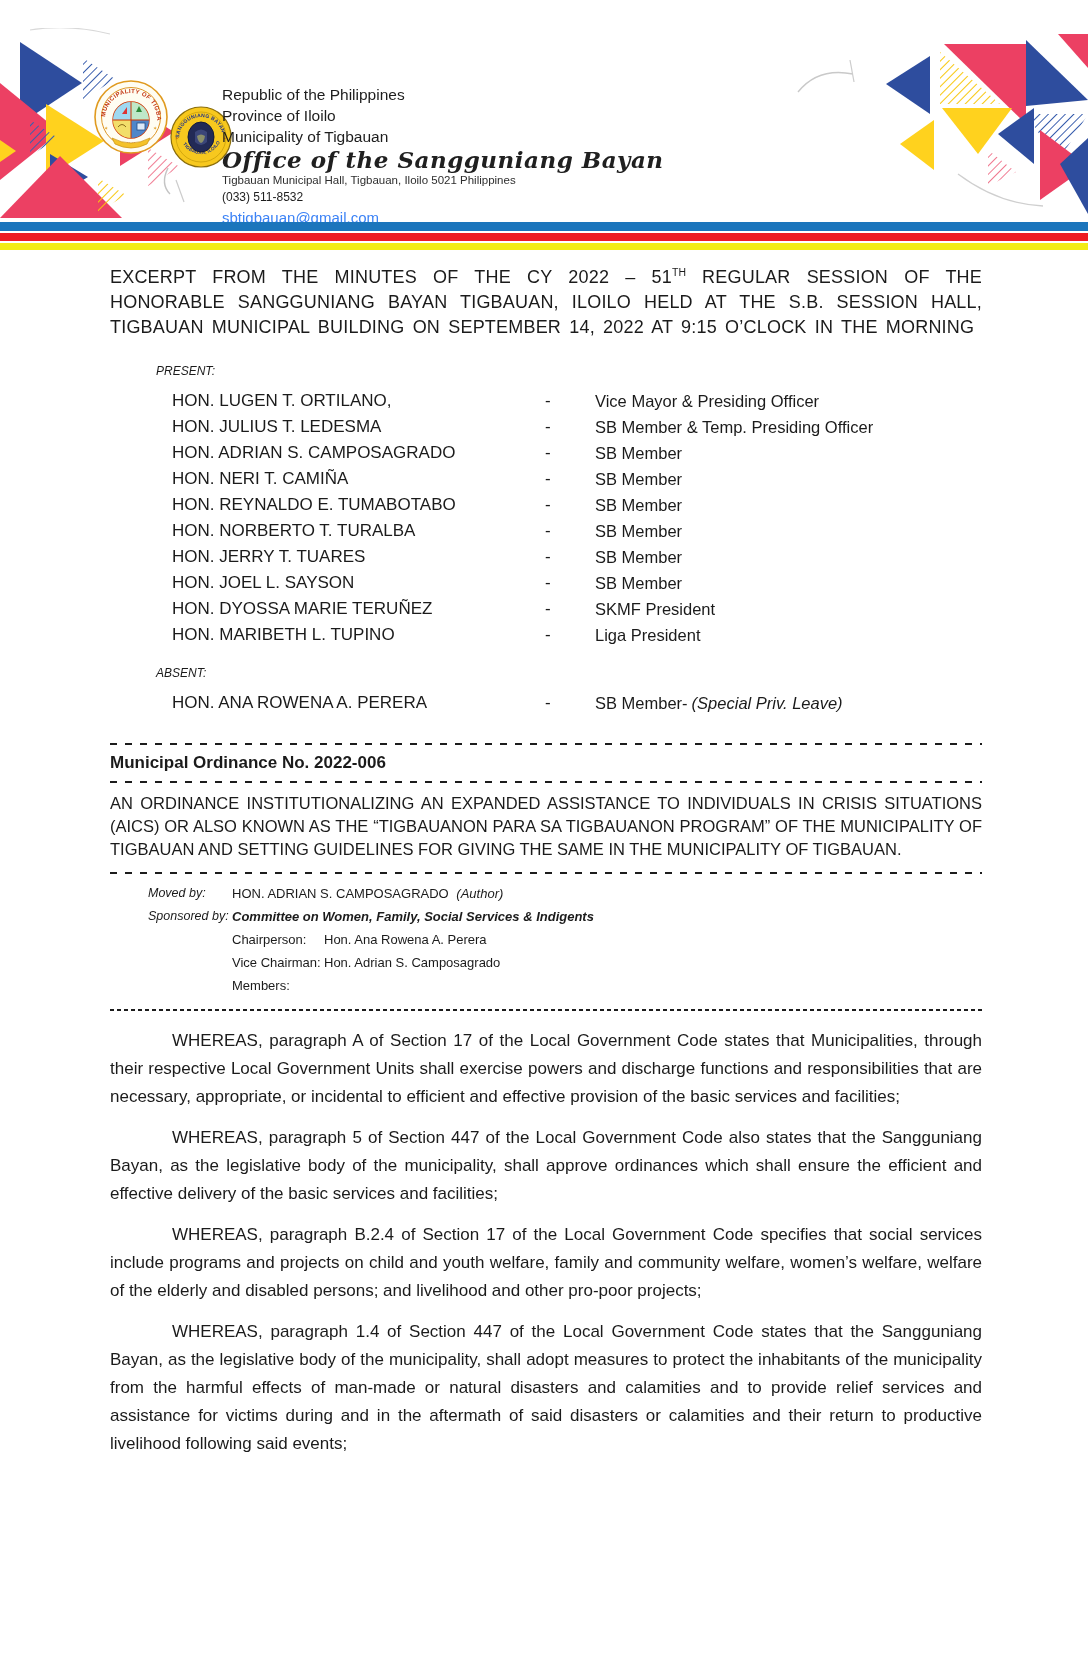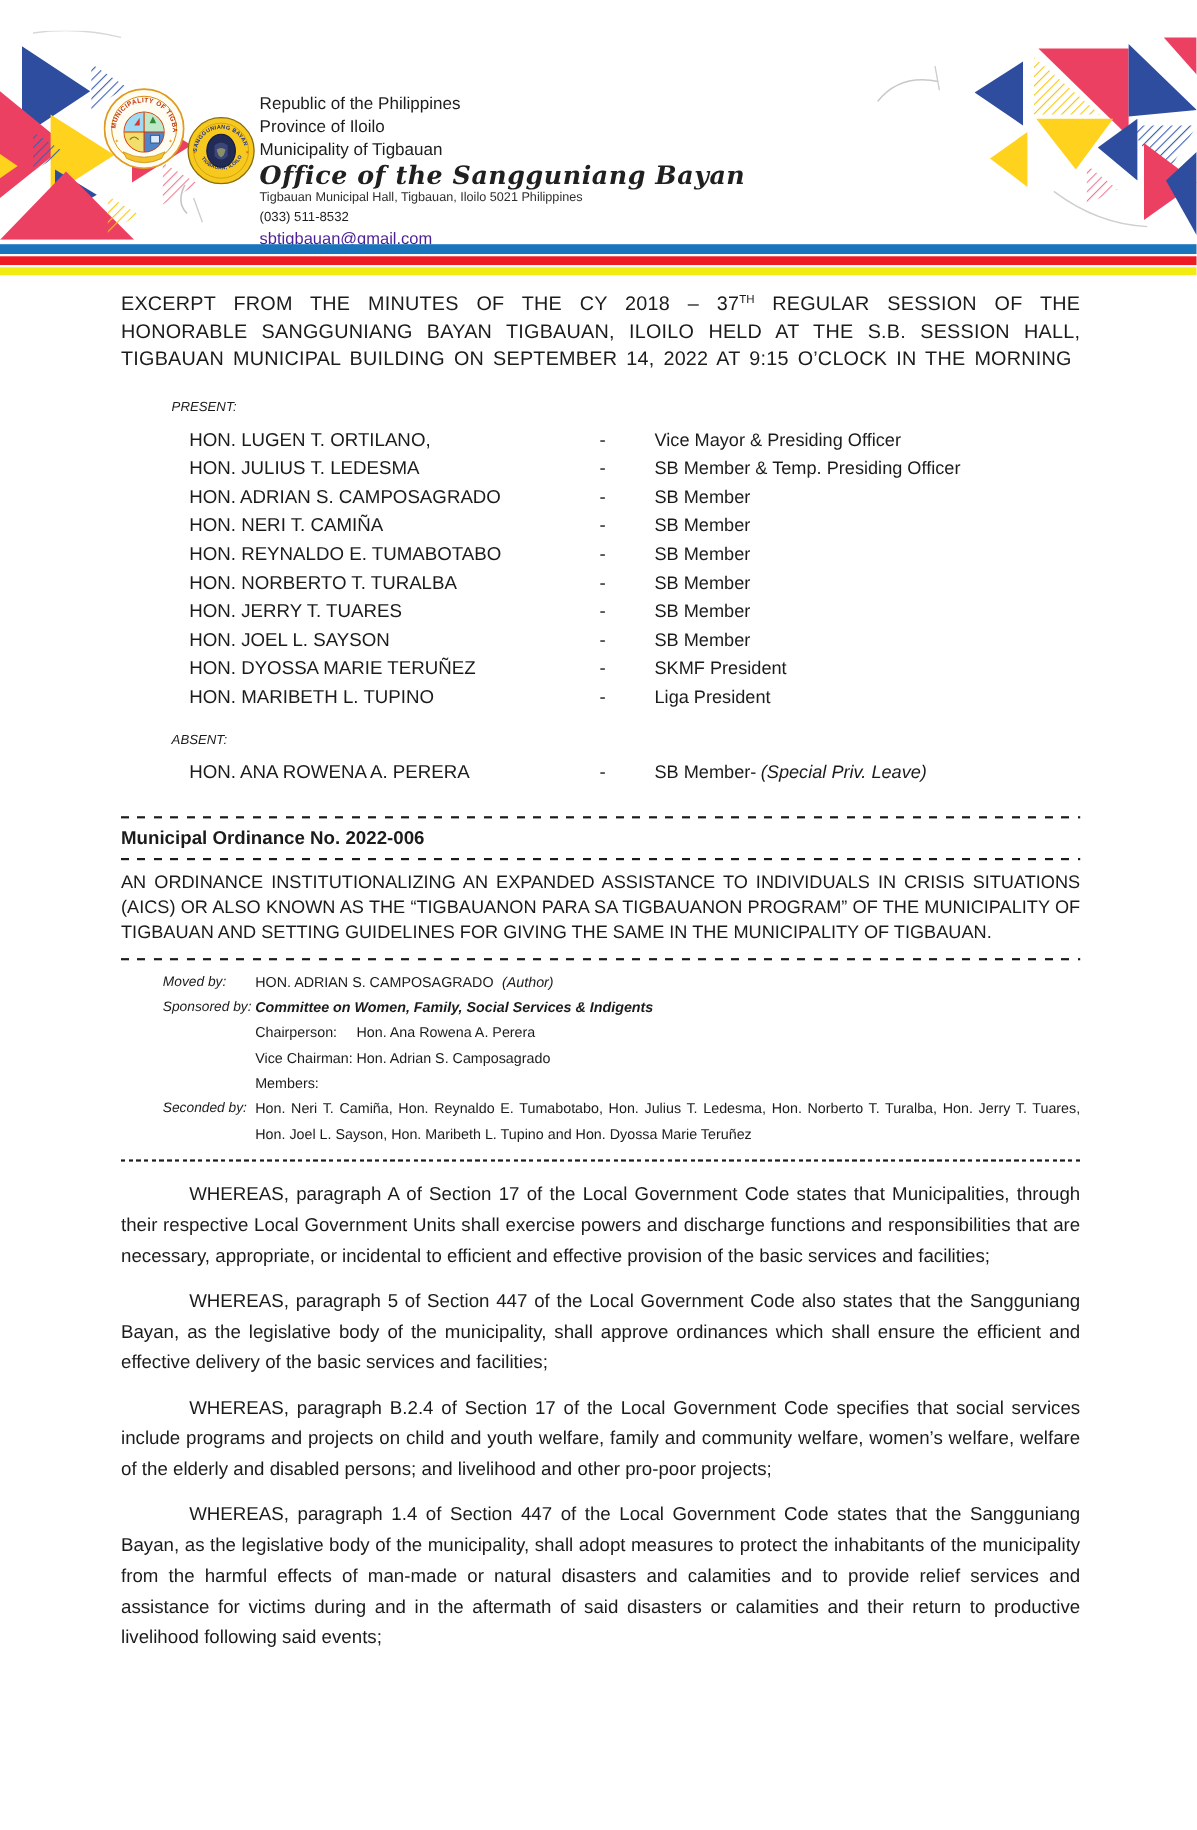--- a/index.html
+++ b/index.html
@@ -6,26 +6,26 @@
   .page {
     position:relative; width:1088px; height:1664px; background:#ffffff;
     overflow:hidden; font-family:"Liberation Sans", sans-serif; color:#1b1b1b;
   }
   
   .hdr { position:relative; height:222px; }
   .deco-left  { position:absolute; left:0; top:28px; }
   .deco-right { position:absolute; right:0; top:22px; }
   .seal-muni { position:absolute; left:94px;  top:80px;  }
   .seal-sb   { position:absolute; left:170px; top:106px; }
-  .hdr-text { position:absolute; left:236px; top:84px; line-height:21px; font-size:15.5px; color:#1d1d1d; }
+  .hdr-text { position:absolute; left:222px; top:84px; line-height:21px; font-size:15.5px; color:#1d1d1d; }
   .hdr-office { font-family:"DejaVu Serif", serif; font-style:italic; font-weight:bold;
                 font-size:23px; line-height:26px; letter-spacing:.5px; color:#202020; }
   .hdr-addr { font-size:11.5px; line-height:14px; color:#2e2e2e; }
   .hdr-phone { font-size:12px; font-weight:normal; line-height:20px; }
-  .hdr-email { font-size:15px; line-height:19px; color:#4c1d95; cursor:pointer; }
+  .hdr-email { font-size:15px; line-height:19px; color:#3b82f6; cursor:pointer; }
   
   .stripes { position:absolute; left:0; top:222px; width:1088px; }
   .stripe-blue   { height:9px; background:#1b75bc; }
   .stripe-gap    { height:2px; background:#ffffff; }
   .stripe-red    { height:8px; background:#ed1c24; }
   .stripe-yellow { height:7px; background:#f3ec13; }
   
   main { position:absolute; left:0; top:250px; width:1088px; padding:0; }
   .content { margin:0 106px 0 110px; }
   .doc-title { margin:10px 0 0; font-size:18px; line-height:25px; text-align:justify;
@@ -182,21 +182,21 @@
     <div class="stripe-blue"></div>
     <div class="stripe-gap"></div>
     <div class="stripe-red"></div>
     <div class="stripe-gap"></div>
     <div class="stripe-yellow"></div>
   </div>
 
   <main>
     <div class="content">
 
-      <p class="doc-title"><span>EXCERPT FROM THE MINUTES OF THE CY 2018 – 37</span><sup>TH</sup><span> REGULAR SESSION OF THE HONORABLE SANGGUNIANG BAYAN TIGBAUAN, ILOILO HELD AT THE S.B. SESSION HALL, TIGBAUAN MUNICIPAL BUILDING ON SEPTEMBER 14, 2022 AT 9:15 O’CLOCK IN THE MORNING</span></p>
+      <p class="doc-title"><span>EXCERPT FROM THE MINUTES OF THE CY 2022 – 51</span><sup>TH</sup><span> REGULAR SESSION OF THE HONORABLE SANGGUNIANG BAYAN TIGBAUAN, ILOILO HELD AT THE S.B. SESSION HALL, TIGBAUAN MUNICIPAL BUILDING ON SEPTEMBER 14, 2022 AT 9:15 O’CLOCK IN THE MORNING</span></p>
 
       <div class="sec-heading">PRESENT:</div>
 
       <div>
         <div class="m-row">
           <span class="m-name">HON. LUGEN T. ORTILANO,</span>
           <span class="m-dash">-</span>
           <span class="m-pos">Vice Mayor &amp; Presiding Officer</span>
         </div>
         <div class="m-row">
@@ -285,24 +285,20 @@
           <span class="sub-row">
             <span>Vice Chairman:</span>
             <span>Hon. Adrian S. Camposagrado</span>
           </span>
         </div>
         <div class="spon-row">
           <span></span>
           <span class="sub-row">
             <span>Members:</span>
           </span>
-        </div>
-        <div class="spon-row">
-          <span class="spon-label">Seconded by:</span>
-          <span class="just">Hon. Neri T. Camiña, Hon. Reynaldo E. Tumabotabo, Hon. Julius T. Ledesma, Hon. Norberto T. Turalba, Hon. Jerry T. Tuares, Hon. Joel L. Sayson, Hon. Maribeth L. Tupino and Hon. Dyossa Marie Teruñez</span>
         </div>
       </div>
 
       <div class="sep-fine"></div>
 
       <div class="whereas-wrap">
         <p class="whereas">WHEREAS, paragraph A of Section 17 of the Local Government Code states that Municipalities, through their respective Local Government Units shall exercise powers and discharge functions and responsibilities that are necessary, appropriate, or incidental to efficient and effective provision of the basic services and facilities;</p>
         <p class="whereas">WHEREAS, paragraph 5 of Section 447 of the Local Government Code also states that the Sangguniang Bayan, as the legislative body of the municipality, shall approve ordinances which shall ensure the efficient and effective delivery of the basic services and facilities;</p>
         <p class="whereas">WHEREAS, paragraph B.2.4 of Section 17 of the Local Government Code specifies that social services include programs and projects on child and youth welfare, family and community welfare, women’s welfare, welfare of the elderly and disabled persons; and livelihood and other pro-poor projects;</p>
         <p class="whereas">WHEREAS, paragraph 1.4 of Section 447 of the Local Government Code states that the Sangguniang Bayan, as the legislative body of the municipality, shall adopt measures to protect the inhabitants of the municipality from the harmful effects of man-made or natural disasters and calamities and to provide relief services and assistance for victims during and in the aftermath of said disasters or calamities and their return to productive livelihood following said events;</p>

